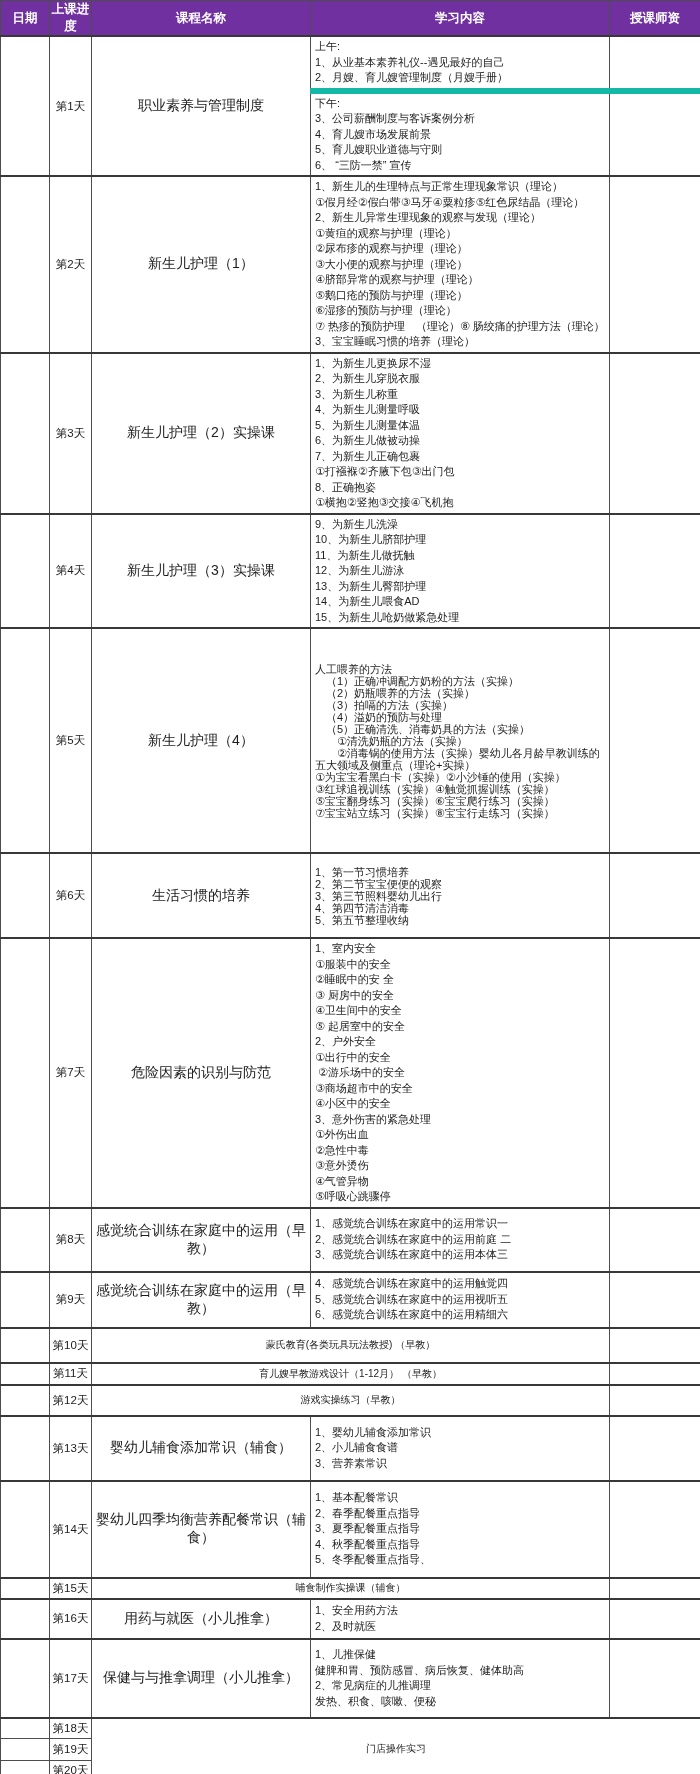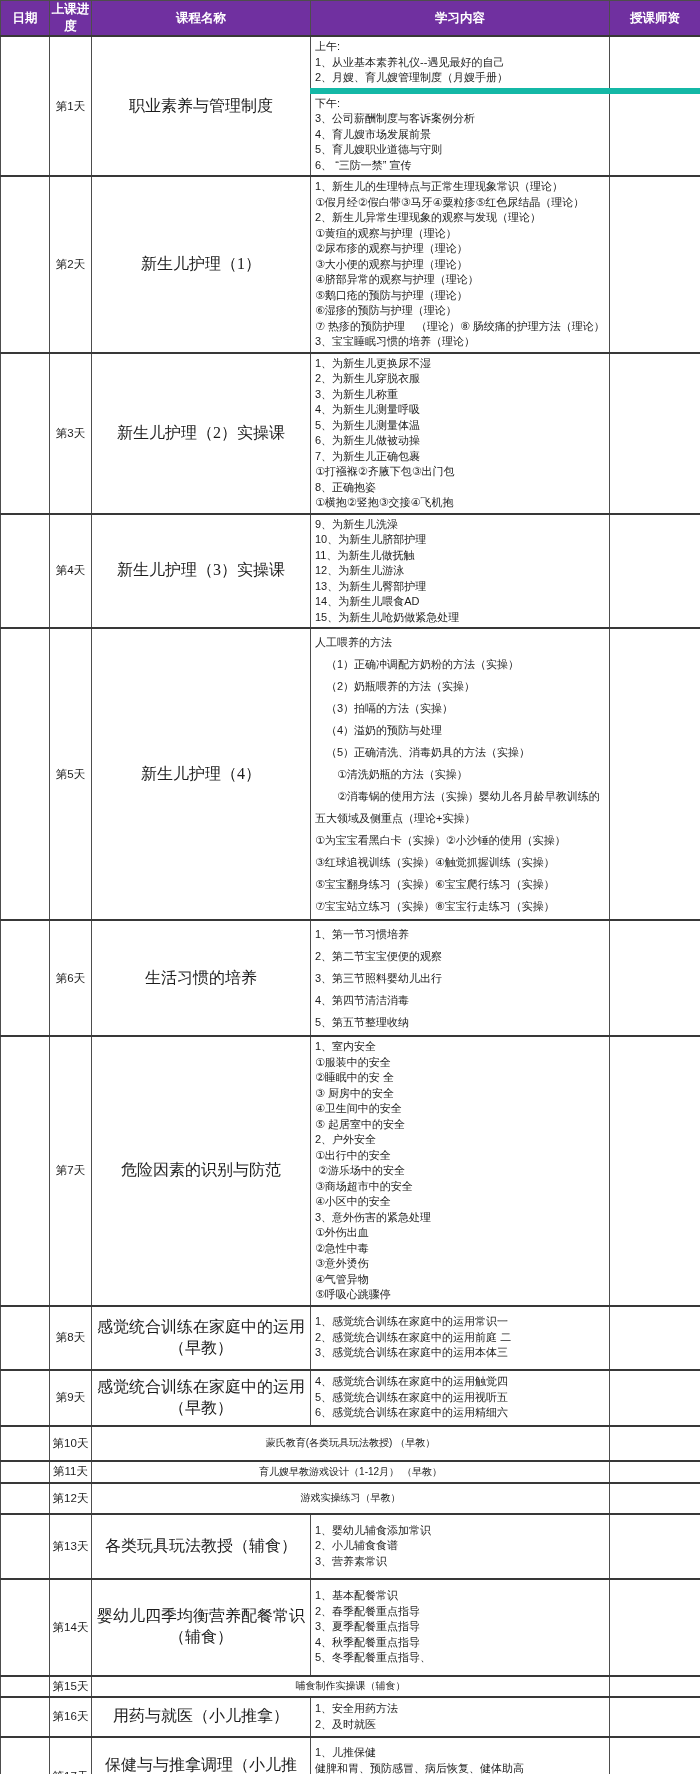--- a/index.html
+++ b/index.html
@@ -2,23 +2,23 @@
 <html><head>
 <meta charset="utf-8">
 <style>
   html,body{margin:0;padding:0;background:#ffffff;}
   body{width:700px;font-family:"Liberation Sans","DejaVu Sans",sans-serif;color:#1c1c1c;}
   table.sched{width:700px;border-collapse:collapse;table-layout:fixed;border:1px solid #3f3f3f;}
   td,th{border:1px solid #4d4d4d;padding:0;overflow:hidden;}
   th{background:#7030A0;color:#ffffff;font-weight:bold;font-size:12.5px;text-align:center;vertical-align:middle;}
   .c-date{background:#ffffff;}
   .c-prog{text-align:center;vertical-align:middle;font-size:11.5px;}
-  .c-course{text-align:center;vertical-align:middle;font-size:16px;padding:0 2px;font-family:Liberation Serif, serif;}
+  .c-course{text-align:center;vertical-align:middle;font-size:14px;padding:0 2px;}
   .c-content{font-size:11px;line-height:15.5px;white-space:pre-wrap;vertical-align:middle;text-align:left;padding:2px 4px;word-break:break-all;margin-top:48px;}
-  .lh17 .c-content{line-height:22px;}
+  .lh17 .c-content{line-height:12px;}
   .c-merged{text-align:center;vertical-align:middle;font-size:10px;white-space:pre-wrap;}
   .c-fac{background:#ffffff;}
   tr.sep > td{border-top:2px solid #383838;}
   tr.subrow > td{border-top:6px solid #14b8a6;}
 </style>
 </head>
 <body>
 
 <table class="sched">
   <colgroup>
@@ -197,21 +197,21 @@
   <tr class="sep" style="height:31px">
     <td class="c-date"></td>
     <td class="c-prog">第12天</td>
     <td class="c-merged" colspan="2">游戏实操练习（早教）</td>
     <td class="c-fac"></td>
   </tr>
 
   <tr class="sep" style="height:65px">
     <td class="c-date"></td>
     <td class="c-prog">第13天</td>
-    <td class="c-course">各类玩具玩法教授（辅食）</td>
+    <td class="c-course">婴幼儿辅食添加常识（辅食）</td>
     <td class="c-content">1、婴幼儿辅食添加常识
 2、小儿辅食食谱
 3、营养素常识</td>
     <td class="c-fac"></td>
   </tr>
 
   <tr class="sep" style="height:97px">
     <td class="c-date"></td>
     <td class="c-prog">第14天</td>
     <td class="c-course">婴幼儿四季均衡营养配餐常识（辅食）</td>

